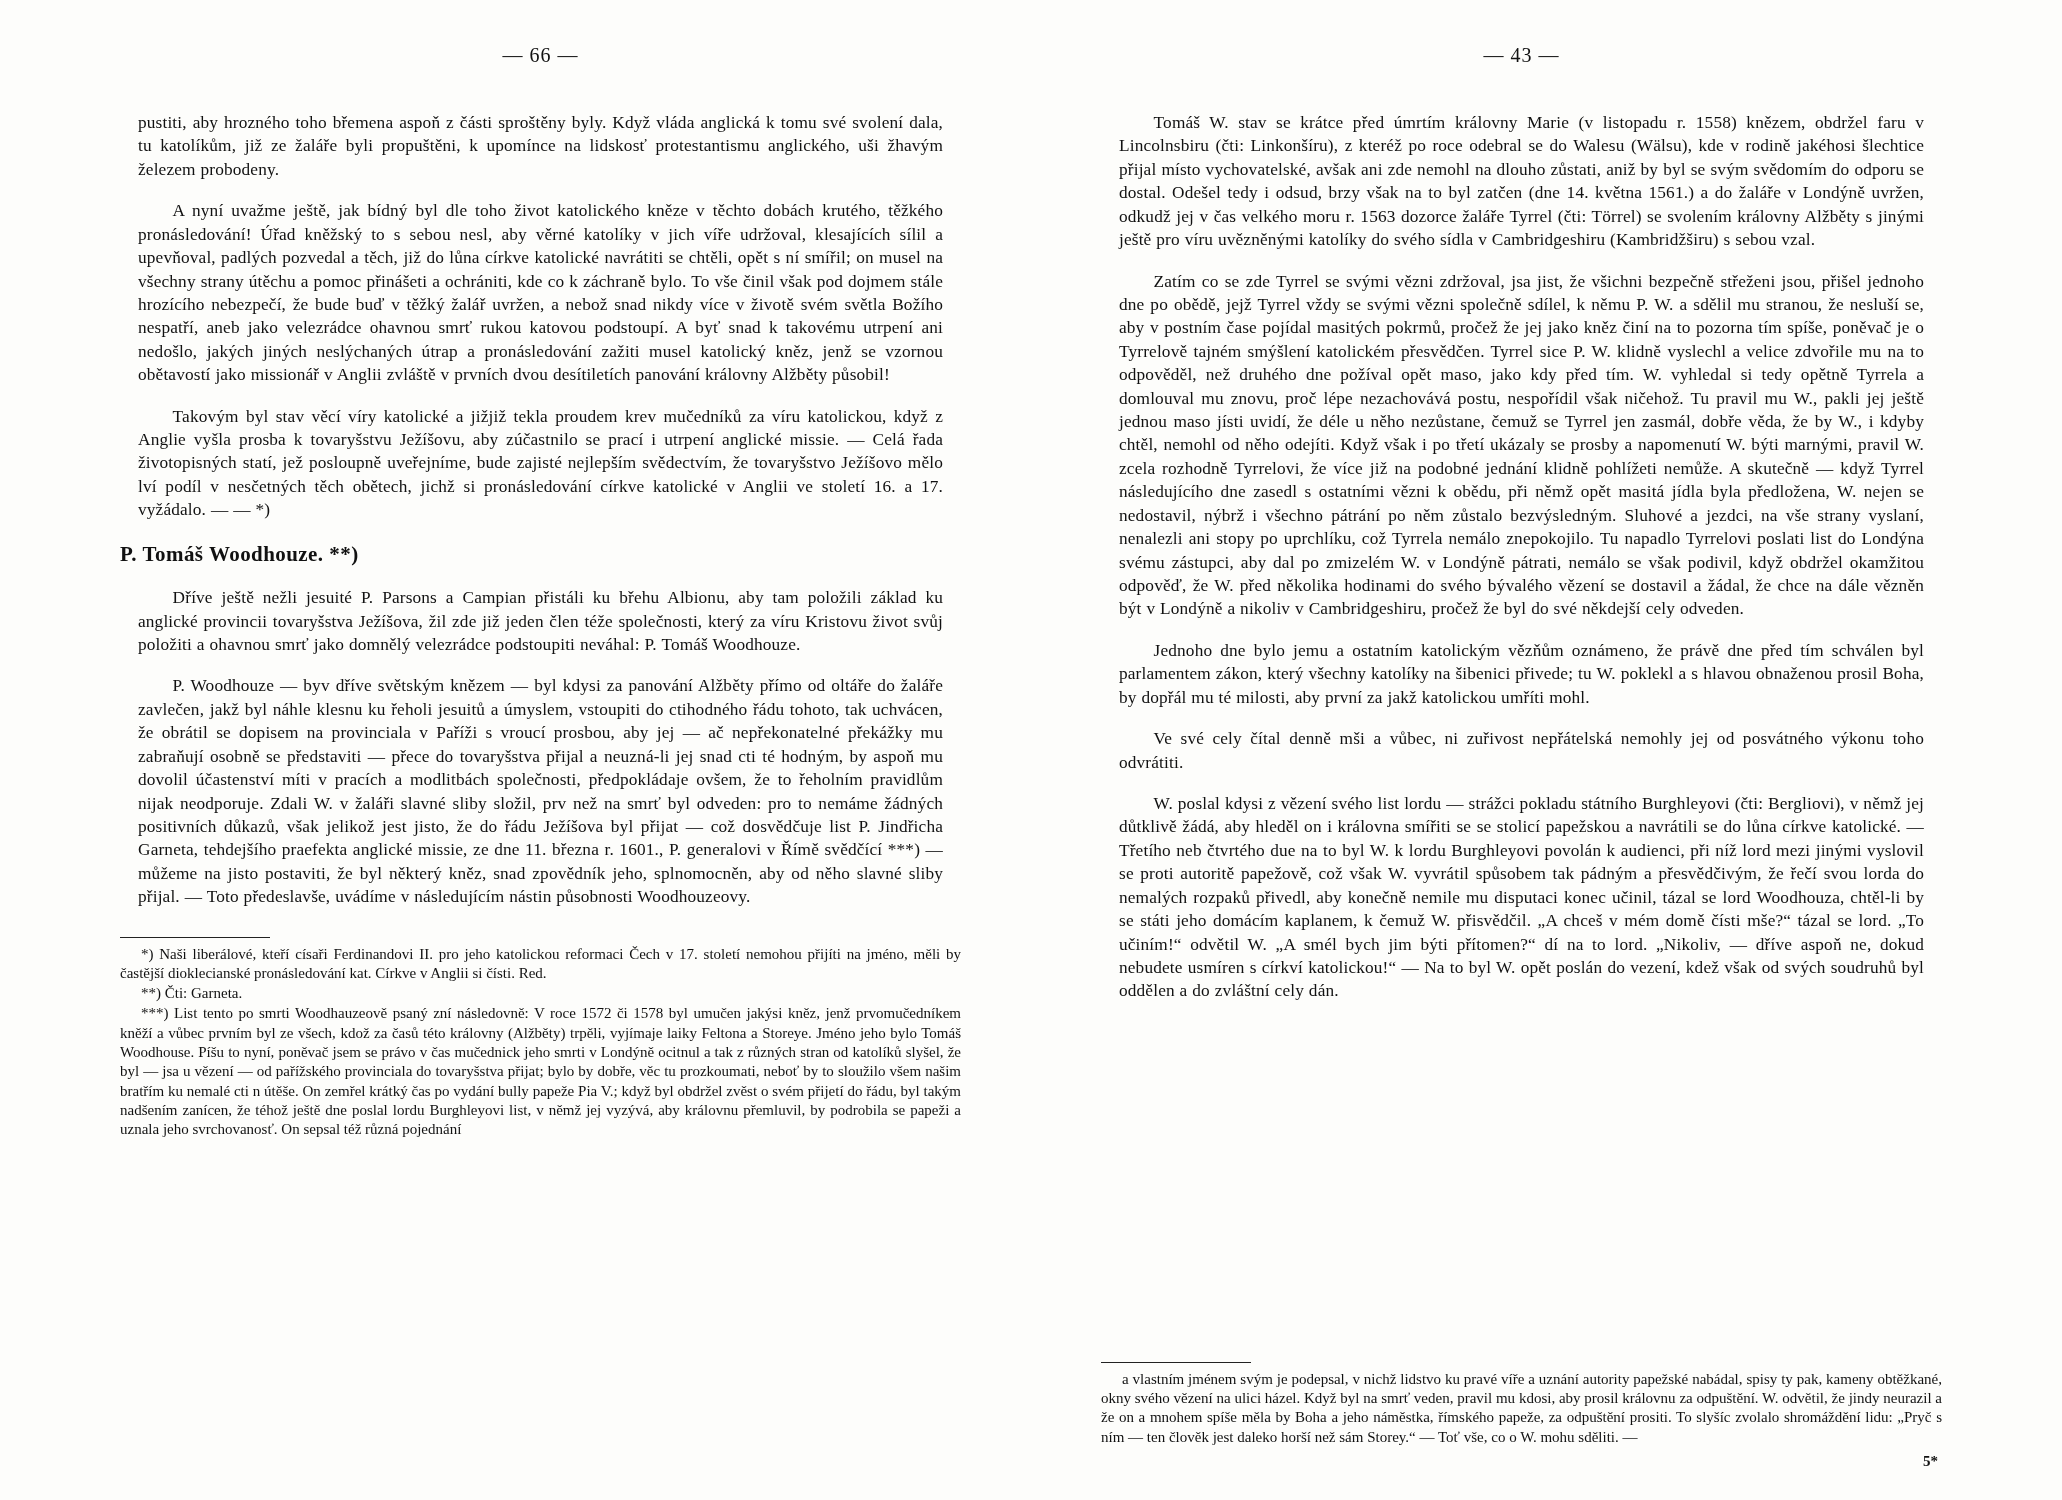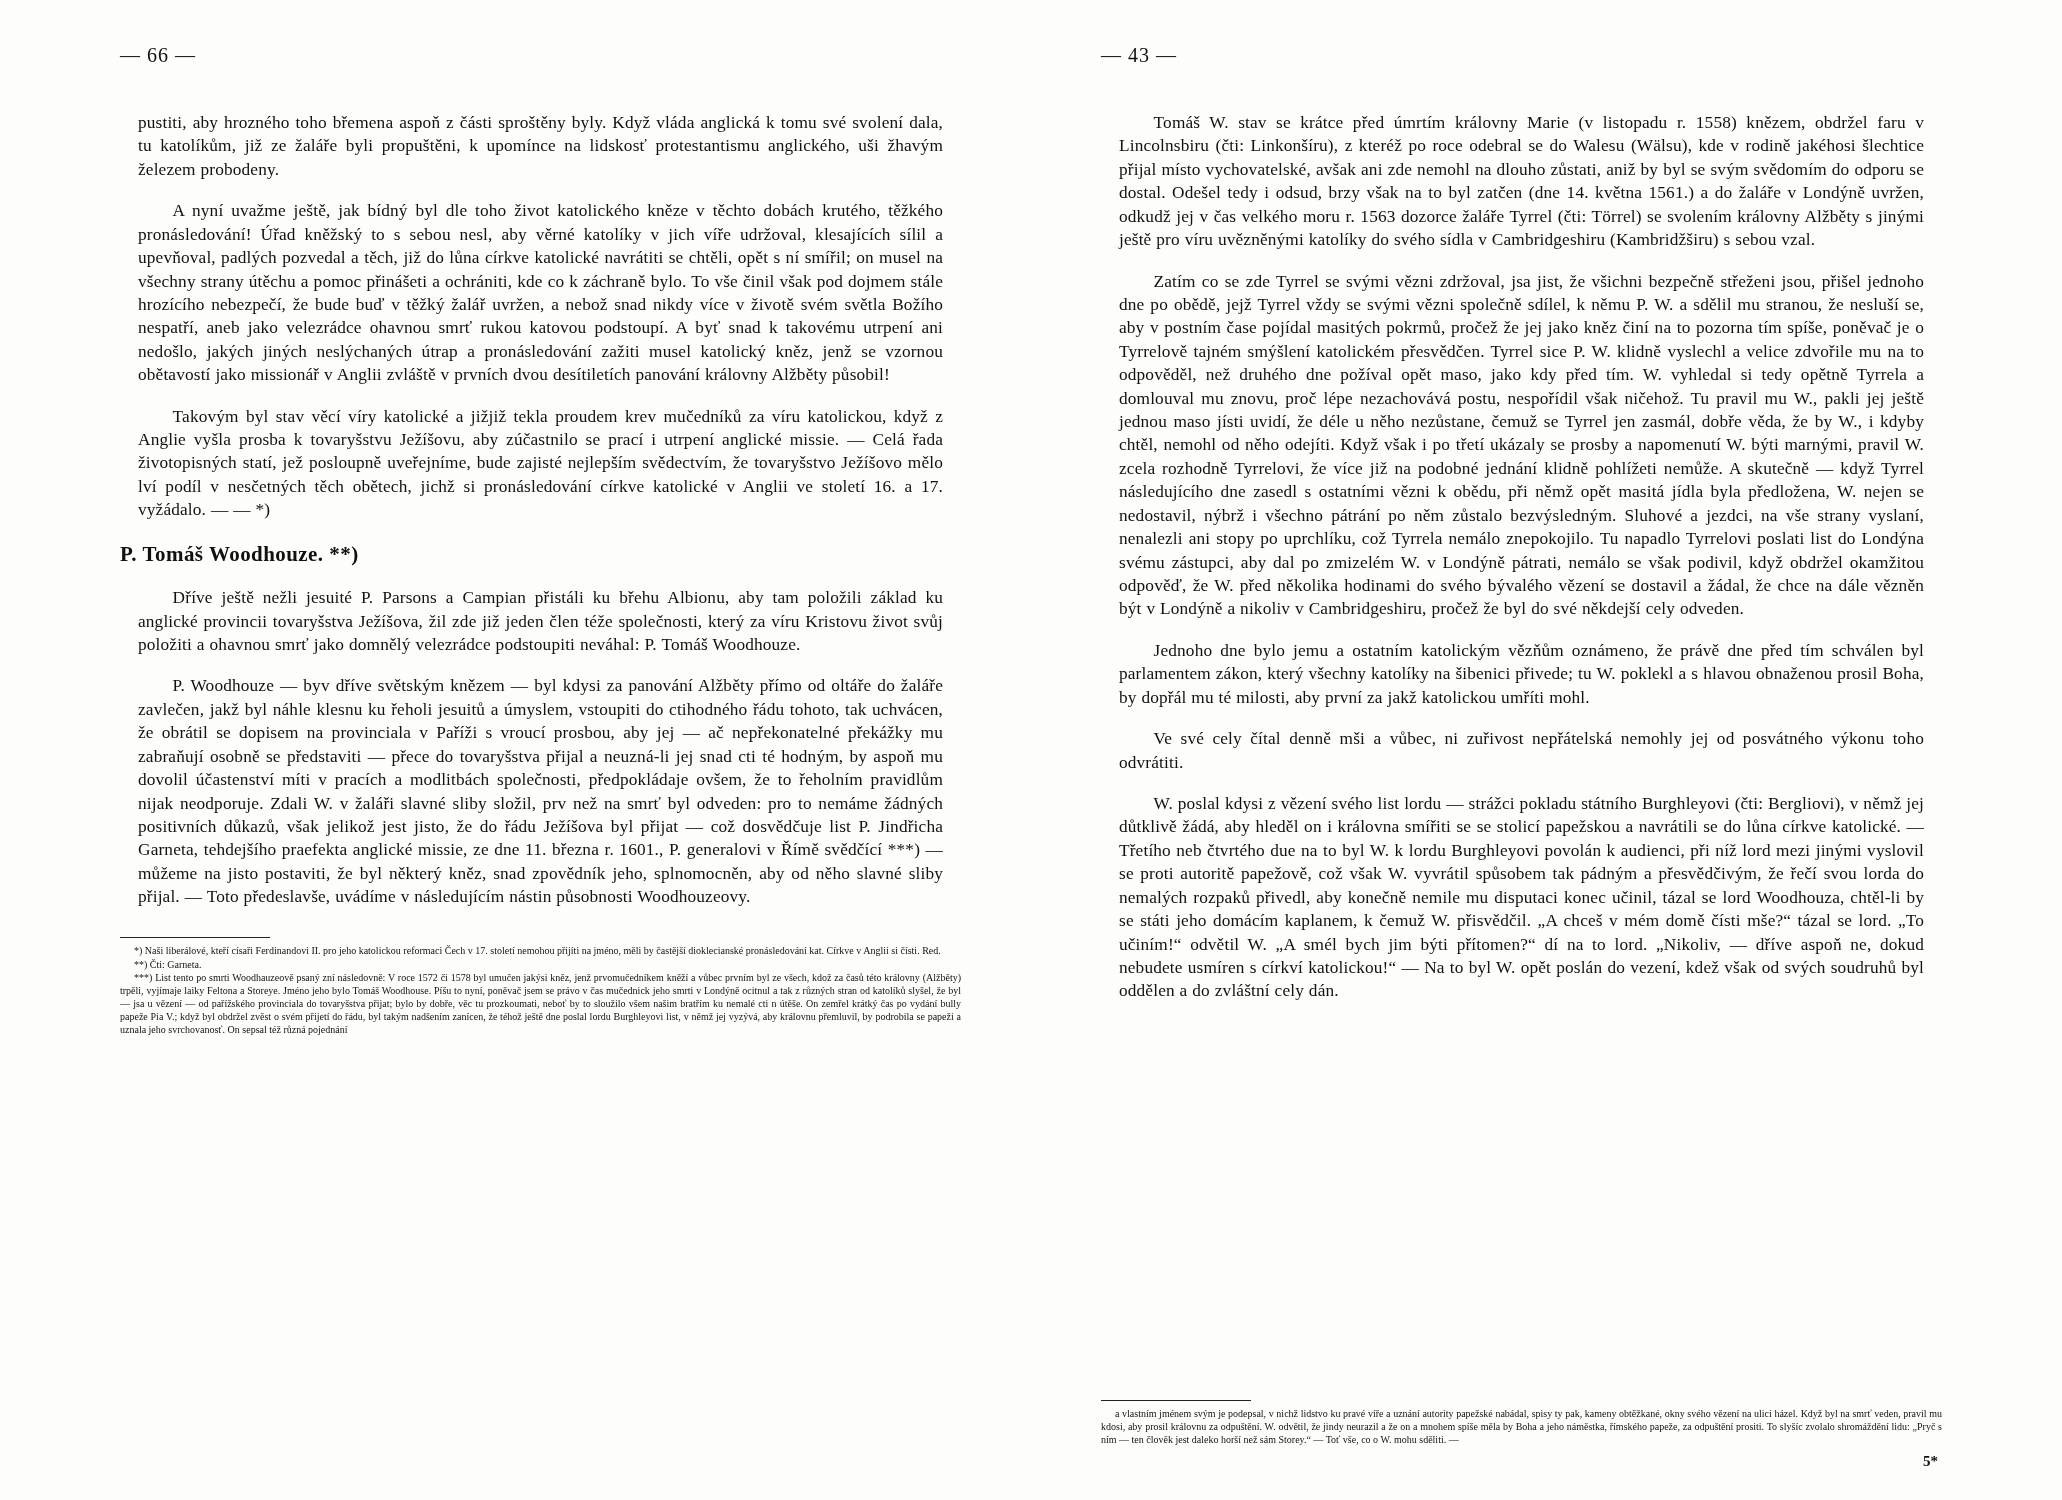--- a/index.html
+++ b/index.html
@@ -34,21 +34,21 @@
     display: flex;
     flex-direction: column;
   }
   .column.left {
     padding-right: 70px;
   }
   .column.right {
     padding-left: 70px;
   }
   .folio {
-    text-align: left;
+    text-align: center;
     font-size: 20px;
     letter-spacing: 1px;
     margin-bottom: 26px;
     font-family: "Liberation Serif", serif;
   }
   .body-text {
     font-size: 17.3px;
     line-height: 1.355;
     text-align: justify;
     letter-spacing: 0.15px;
@@ -69,21 +69,21 @@
     letter-spacing: 0.4px;
   }
   .footnote-rule {
     border: none;
     border-top: 1px solid #222;
     width: 150px;
     margin: 10px 0 7px 0;
     height: 0;
   }
   .footnotes {
-    font-size: 10px;
+    font-size: 15px;
     line-height: 1.285;
     text-align: justify;
   }
   .footnotes p {
     margin: 0 0 1px 0;
     text-indent: 1.4em;
   }
   .footnotes p.hang {
     text-indent: 1.4em;
   }

